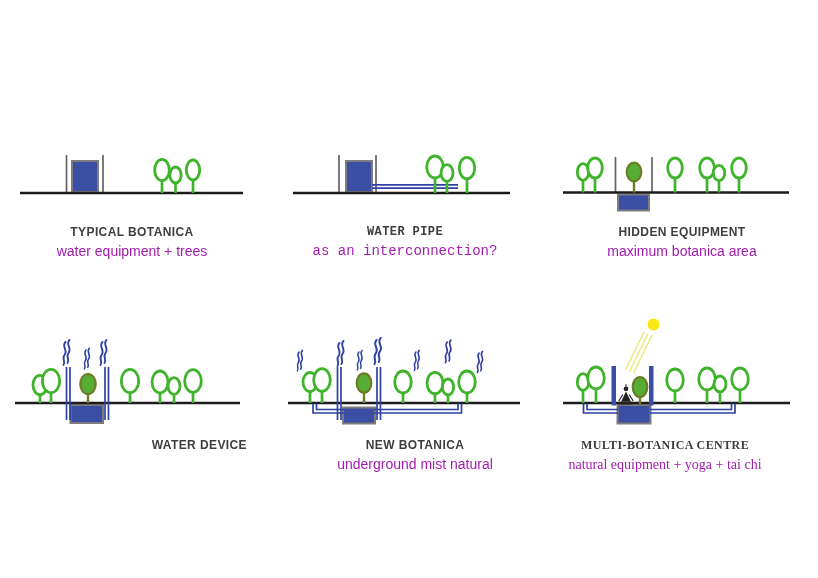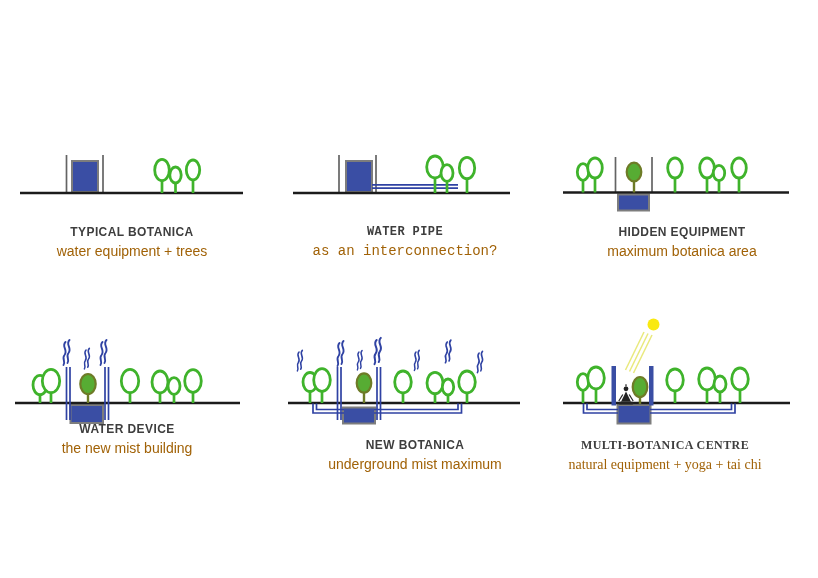--- a/index.html
+++ b/index.html
@@ -1,21 +1,21 @@
 <!DOCTYPE html>
 <html><head>
 <meta charset="utf-8">
 <style>
   html,body{margin:0;padding:0;background:#ffffff;}
   #stage{position:relative;width:818px;height:578px;background:#ffffff;overflow:hidden;
          font-family:"Liberation Sans",sans-serif;}
   #scene{position:absolute;left:0;top:0;}
   .label{position:absolute;text-align:center;color:#3e3e3e;}
   .label .title{font-weight:bold;font-size:12px;letter-spacing:0.4px;line-height:17px;}
-  .label .subtitle{font-size:14px;line-height:17px;margin-top:2px;color:#a16207;}
+  .label .subtitle{font-size:14px;line-height:17px;margin-top:2px;color:#a21caf;}
   
   .tree{fill:#ffffff;stroke:#3fb32b;stroke-width:2.8;}
   .stem{stroke:#3fb32b;stroke-width:2.7;}
   .ftree{fill:#57ac33;stroke:#6e7b27;stroke-width:2.2;}
   .fstem{stroke:#6e7b27;stroke-width:2.4;}
   .gline{stroke:#646464;stroke-width:1.7;}
   .ground{stroke:#1b1b1b;stroke-width:2.4;}
   .box{fill:#3a4ea4;stroke:#7d7d7d;stroke-width:2;}
   .pipe{stroke:#2f42a3;stroke-width:1.7;fill:none;}
   .mist{stroke:#2f42a3;stroke-width:1.9;fill:none;stroke-linecap:round;}
@@ -297,26 +297,25 @@
     <div class="subtitle">water equipment + trees</div>
   </div>
   <div class="label" style="left:285px;top:224px;width:240px;font-family:Liberation Mono, monospace;">
     <div class="title">WATER PIPE</div>
     <div class="subtitle">as an interconnection?</div>
   </div>
   <div class="label" style="left:562px;top:224px;width:240px;">
     <div class="title">HIDDEN EQUIPMENT</div>
     <div class="subtitle">maximum botanica area</div>
   </div>
-  <div class="label" style="left:7px;top:421px;width:240px;">
+  <div class="label" style="left:7px;top:437px;width:240px;text-align:right;">
     <div class="title">WATER DEVICE</div>
-    <div class="subtitle">the new mist building</div>
   </div>
   <div class="label" style="left:295px;top:437px;width:240px;">
     <div class="title">NEW BOTANICA</div>
-    <div class="subtitle">underground mist maximum</div>
+    <div class="subtitle">underground mist natural</div>
   </div>
   <div class="label" style="left:535px;top:437px;width:260px;font-family:Liberation Serif, serif;">
     <div class="title">MULTI-BOTANICA CENTRE</div>
     <div class="subtitle">natural equipment + yoga + tai chi</div>
   </div>
 
 </div>
 
 </body></html>

